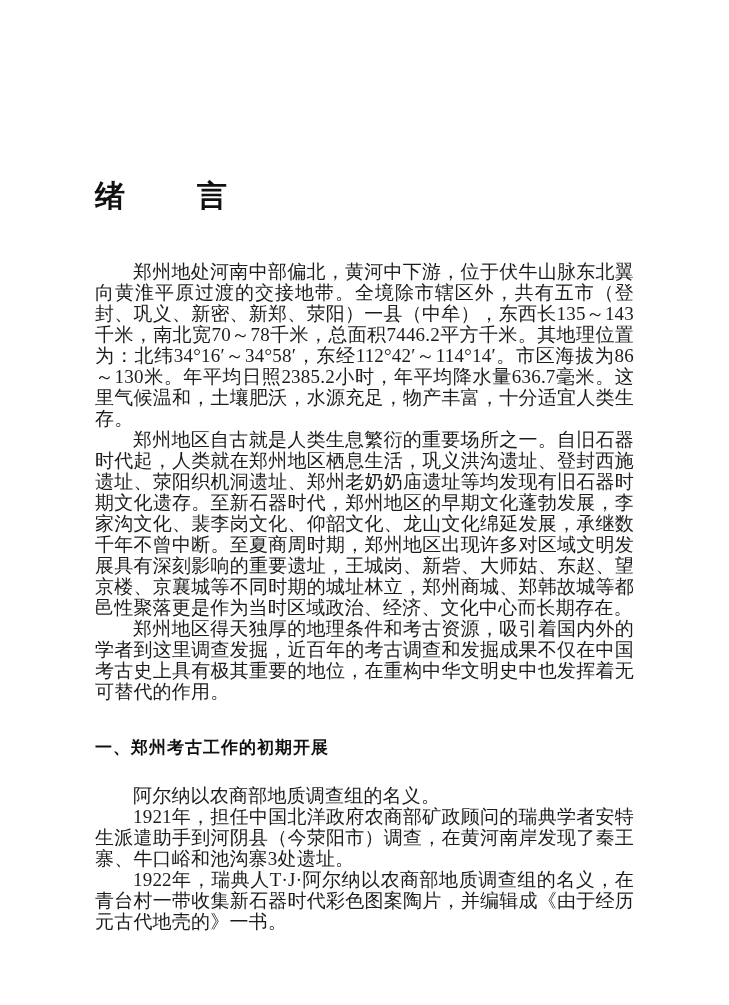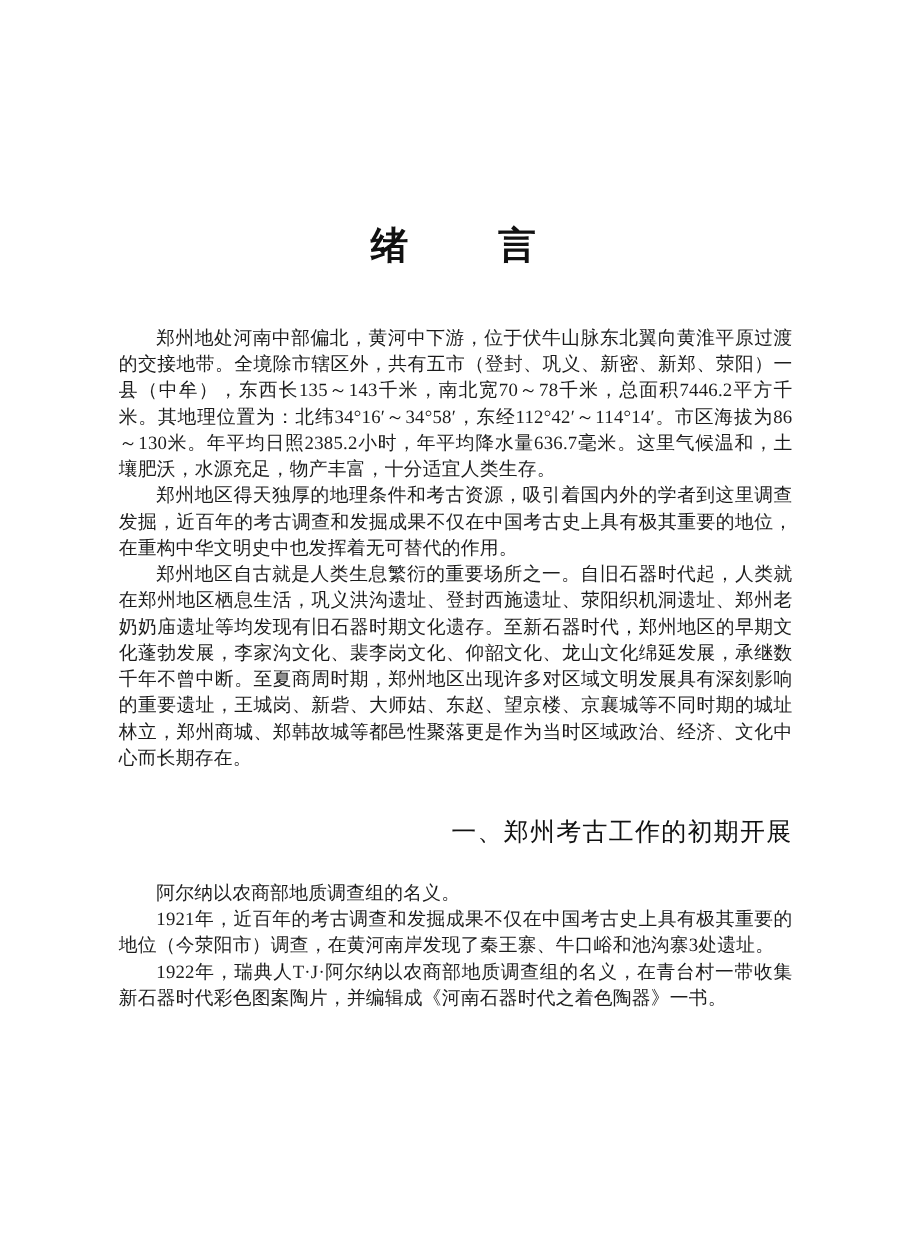--- a/index.html
+++ b/index.html
@@ -12,58 +12,57 @@
     color: #1c1c1c;
   }
   .page {
     width: 729px;
     min-height: 1005px;
     background: #ffffff;
     padding: 176px 95px 60px 95px;
   }
   .chapter-title {
     margin: 0 0 44px 0;
-    text-align: center;
     font-size: 30px;
     font-weight: bold;
     letter-spacing: 4px;
     color: #111;
   }
   .body-text p {
     margin: 0;
-    font-size: 15px;
+    font-size: 19px;
     line-height: 21px;
     text-align: justify;
     text-indent: 2em;
     letter-spacing: 0.2px;
   }
   .section-heading {
     margin: 34px 0 26px 0;
-    text-align: right;
-    font-size: 20px;
-    font-weight: normal;
+    text-align: left;
+    font-size: 17px;
+    font-weight: bold;
     font-family: "Liberation Sans", "DejaVu Sans", sans-serif;
     letter-spacing: 1px;
     color: #111;
   }
 </style>
 </head>
 <body>
 
 <div class="page">
 
   <h1 class="chapter-title">绪　　言</h1>
 
   <div class="body-text">
     <p>郑州地处河南中部偏北，黄河中下游，位于伏牛山脉东北翼向黄淮平原过渡的交接地带。全境除市辖区外，共有五市（登封、巩义、新密、新郑、荥阳）一县（中牟），东西长135～143千米，南北宽70～78千米，总面积7446.2平方千米。其地理位置为：北纬34°16′～34°58′，东经112°42′～114°14′。市区海拔为86～130米。年平均日照2385.2小时，年平均降水量636.7毫米。这里气候温和，土壤肥沃，水源充足，物产丰富，十分适宜人类生存。</p>
+    <p>郑州地区自古就是人类生息繁衍的重要场所之一。自旧石器时代起，人类就在郑州地区栖息生活，巩义洪沟遗址、登封西施遗址、荥阳织机洞遗址、郑州老奶奶庙遗址等均发现有旧石器时期文化遗存。至新石器时代，郑州地区的早期文化蓬勃发展，李家沟文化、裴李岗文化、仰韶文化、龙山文化绵延发展，承继数千年不曾中断。至夏商周时期，郑州地区出现许多对区域文明发展具有深刻影响的重要遗址，王城岗、新砦、大师姑、东赵、望京楼、京襄城等不同时期的城址林立，郑州商城、郑韩故城等都邑性聚落更是作为当时区域政治、经济、文化中心而长期存在。</p>
     <p>郑州地区得天独厚的地理条件和考古资源，吸引着国内外的学者到这里调查发掘，近百年的考古调查和发掘成果不仅在中国考古史上具有极其重要的地位，在重构中华文明史中也发挥着无可替代的作用。</p>
-    <p>郑州地区自古就是人类生息繁衍的重要场所之一。自旧石器时代起，人类就在郑州地区栖息生活，巩义洪沟遗址、登封西施遗址、荥阳织机洞遗址、郑州老奶奶庙遗址等均发现有旧石器时期文化遗存。至新石器时代，郑州地区的早期文化蓬勃发展，李家沟文化、裴李岗文化、仰韶文化、龙山文化绵延发展，承继数千年不曾中断。至夏商周时期，郑州地区出现许多对区域文明发展具有深刻影响的重要遗址，王城岗、新砦、大师姑、东赵、望京楼、京襄城等不同时期的城址林立，郑州商城、郑韩故城等都邑性聚落更是作为当时区域政治、经济、文化中心而长期存在。</p>
   </div>
 
   <h2 class="section-heading">一、郑州考古工作的初期开展</h2>
 
   <div class="body-text">
     <p>阿尔纳以农商部地质调查组的名义。</p>
-    <p>1921年，近百年的考古调查和发掘成果不仅在中国考古史上具有极其重要的地位（今荥阳市）调查，在黄河南岸发现了秦王寨、牛口峪和池沟寨3处遗址。</p>
-    <p>1922年，瑞典人T·J·阿尔纳以农商部地质调查组的名义，在青台村一带收集新石器时代彩色图案陶片，并编辑成《河南石器时代之着色陶器》一书。</p>
+    <p>1921年，担任中国北洋政府农商部矿政顾问的瑞典学者安特生派遣助手到河阴县（今荥阳市）调查，在黄河南岸发现了秦王寨、牛口峪和池沟寨3处遗址。</p>
+    <p>1922年，瑞典人T·J·阿尔纳以农商部地质调查组的名义，在青台村一带收集新石器时代彩色图案陶片，并编辑成《由于经历元古代地壳的》一书。</p>
   </div>
 
 </div>
 
 </body></html>

